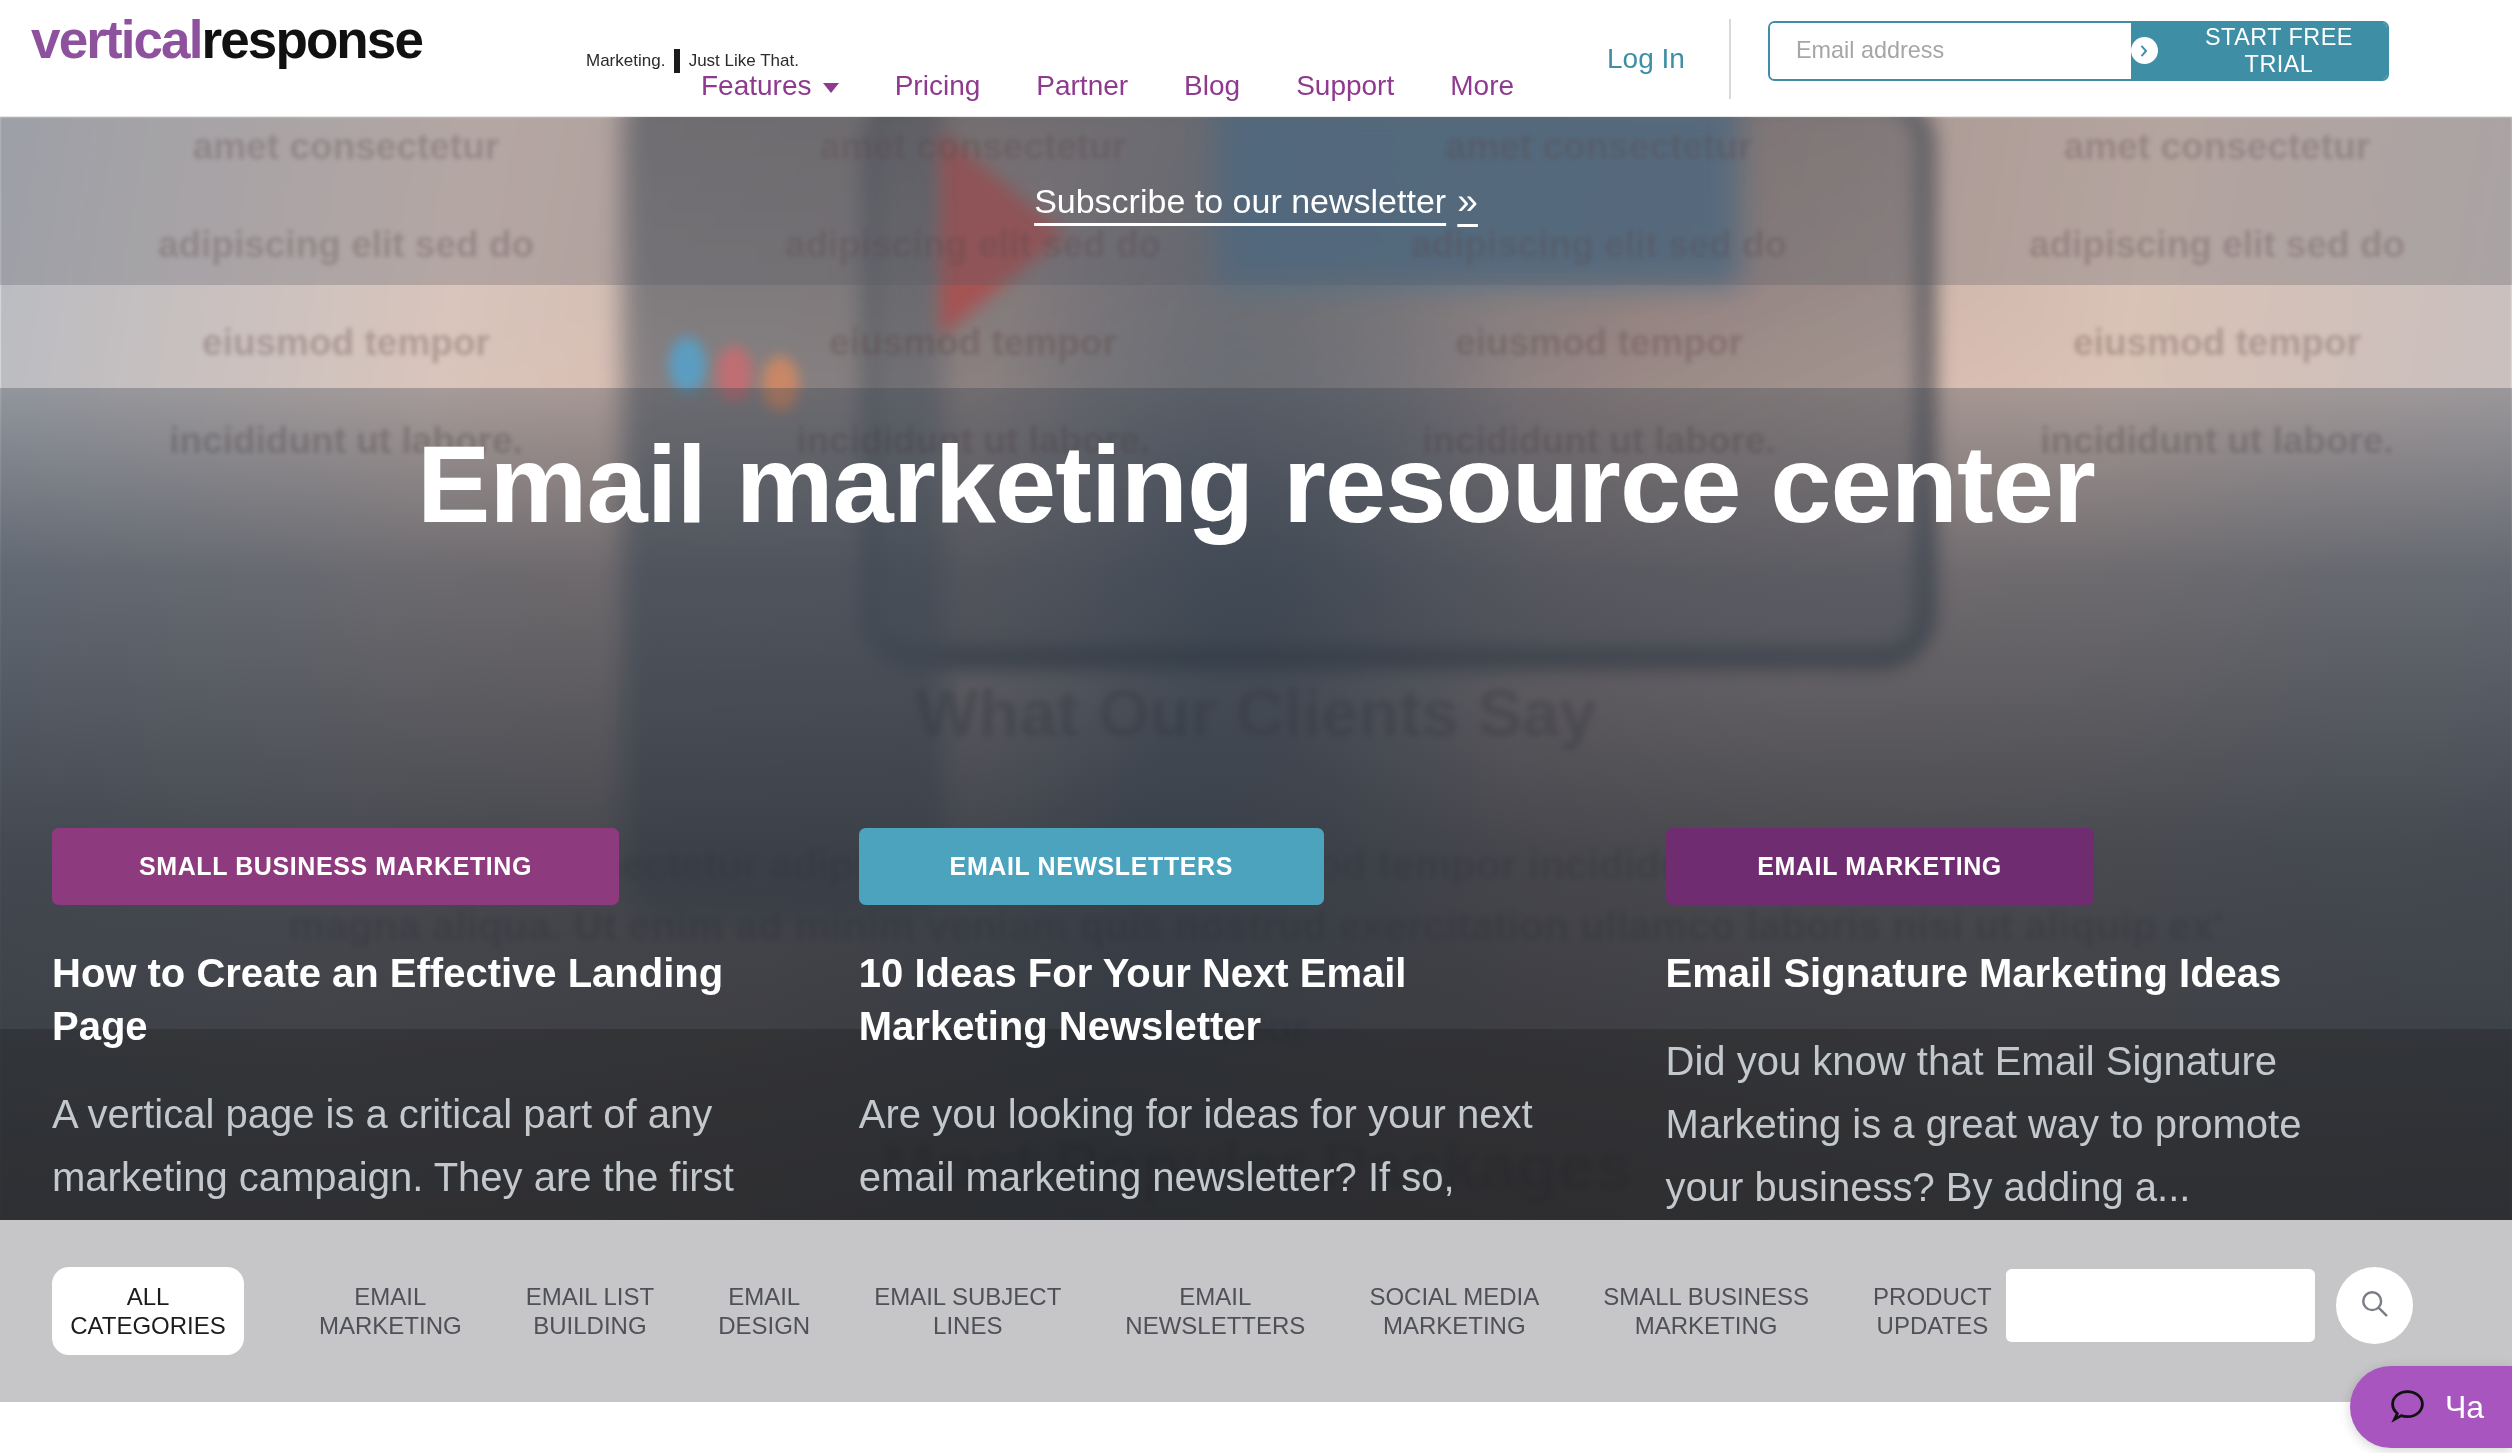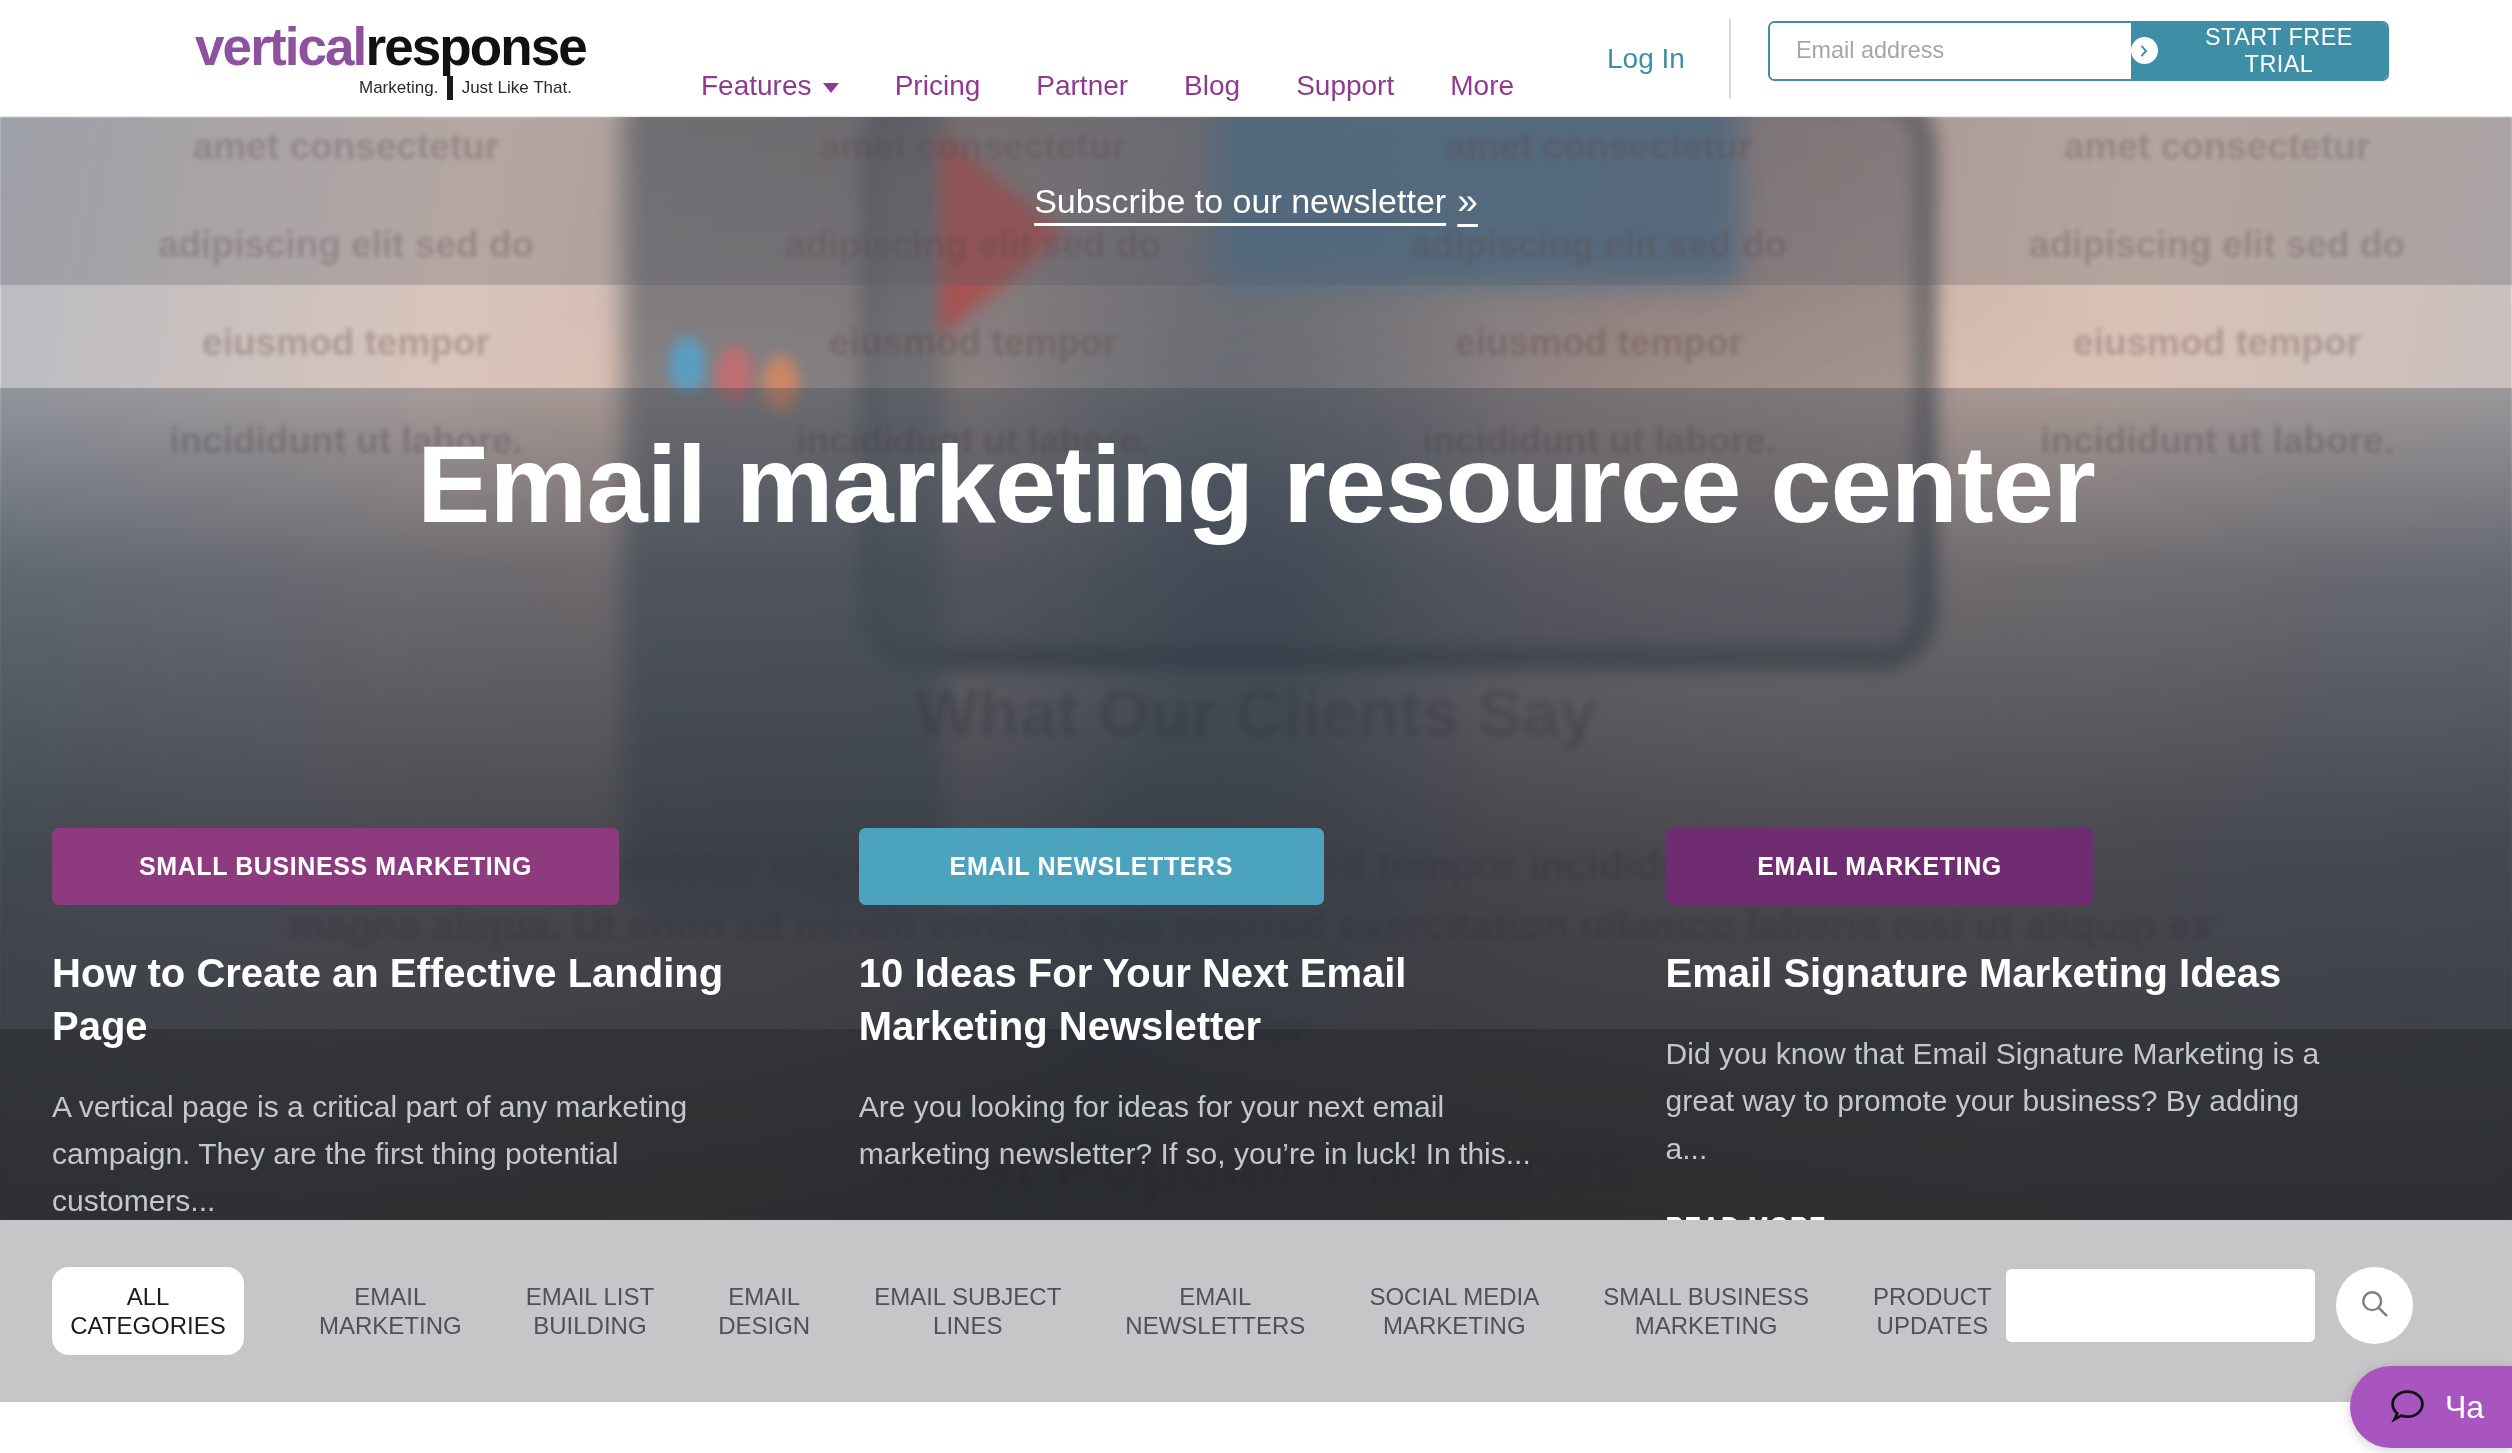--- a/index.html
+++ b/index.html
@@ -15,21 +15,21 @@
     position: absolute; top: 0; left: 0;
     width: 2512px; height: 117px;
     background: #ffffff;
     display: flex; align-items: center;
     border-bottom: 0.9px solid #e8e8e8;
     z-index: 40;
   }
   .logo-wrap {
     position: absolute; left: 195px; top: 13px;
     width: 440px; height: 94px;
-    display: flex; flex-direction: column; justify-content: center;
+    display: flex; flex-direction: row; justify-content: center;
   }
   .logo-main {
     font-size: 53px; font-weight: bold; letter-spacing: -1.9px;
     line-height: 1; white-space: nowrap;
   }
   .logo-vert { color: #8E519E; }
   .logo-resp { color: #111111; }
   .logo-tag {
     margin-top: 2.8px; margin-left: 164px;
     font-size: 17px; color: #2b2b2b; white-space: nowrap;
@@ -197,21 +197,21 @@
     display: flex; align-items: center; justify-content: center;
     color: #ffffff; font-size: 25px; font-weight: bold;
     letter-spacing: 0.6px; cursor: pointer; text-align: center;
   }
   .card-title {
     margin-top: 42px; color: #ffffff;
     font-size: 40px; font-weight: bold; line-height: 1.32;
   }
   .card-excerpt {
     margin-top: 30px; color: #c3c8cd;
-    font-size: 30px; line-height: 1.58; font-weight: 300;
+    font-size: 40px; line-height: 1.58; font-weight: 300;
   }
   .readmore {
     margin-top: 39px; display: inline-flex; align-items: center; gap: 22.4px;
     color: #ffffff; font-size: 25px; font-weight: bold;
     letter-spacing: 0.9px; cursor: pointer;
   }
   .rm-chev { font-size: 32px; font-weight: normal; line-height: 1; }
 
   
   .card-1 { width: 842px; }

